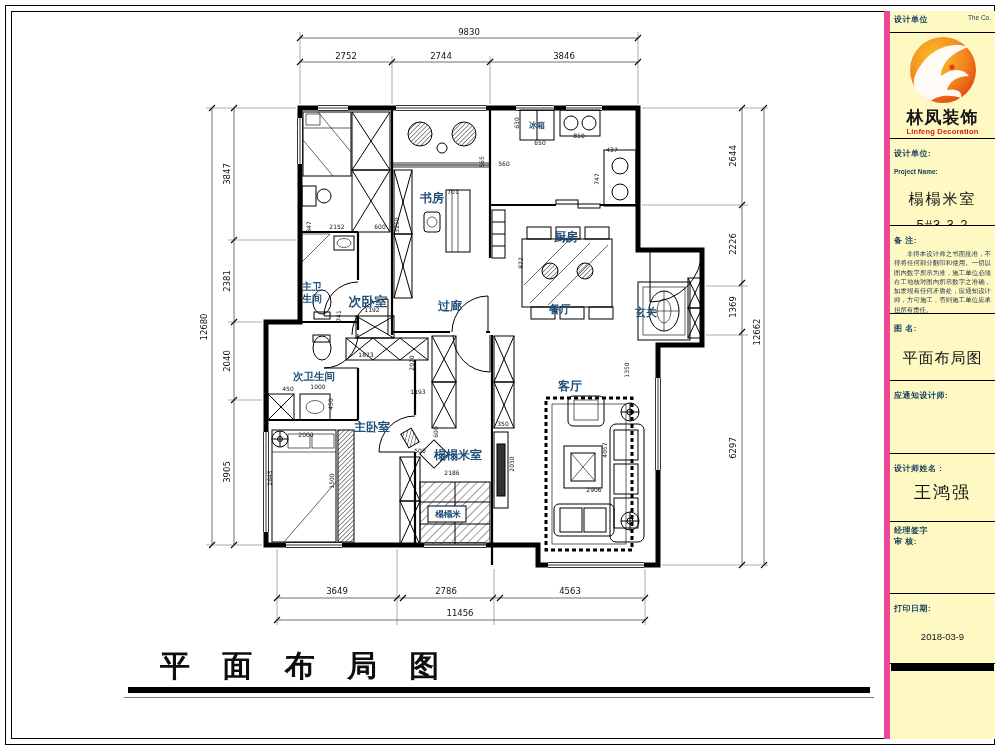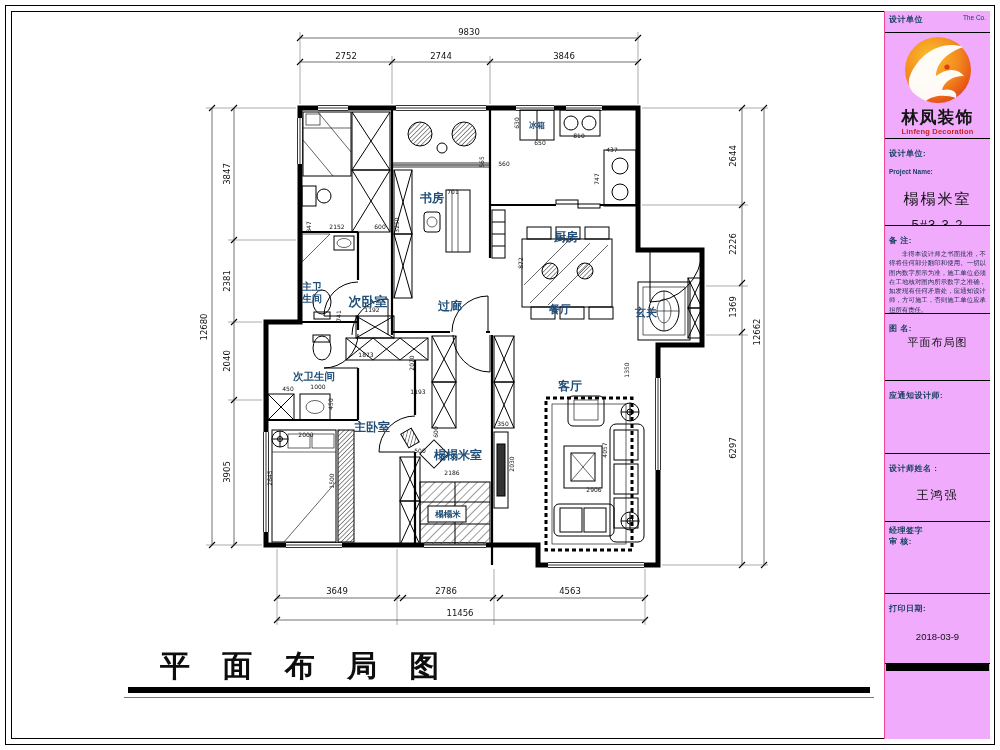--- a/index.html
+++ b/index.html
@@ -14,41 +14,41 @@
   svg .xthin{fill:none;stroke:#222;stroke-width:.7;}
   svg .dimline{fill:none;stroke:#333;stroke-width:.7;}
   svg .tick{stroke:#000;stroke-width:1.1;}
   svg .ext{stroke:#555;stroke-width:.5;}
   svg .winline{stroke:#000;stroke-width:.8;}
   svg .winmask{fill:#fff;stroke:none;}
   svg text{font-family:"DejaVu Sans",sans-serif;}
   svg text.room{fill:#1f4e79;font-weight:600;text-anchor:middle;}
   svg text.dim{fill:#111;text-anchor:middle;}
   
-  .tblock{position:absolute;left:884px;top:11px;width:105px;bottom:11px;border-left:1px solid #ec4899;
-          display:flex;flex-direction:column;background:#f0abfc;}
+  .tblock{position:absolute;left:884px;top:11px;width:105px;bottom:11px;border-left:6px solid #ec4899;
+          display:flex;flex-direction:column;background:#fef9c3;}
   .tb{border-bottom:1px solid #000;padding:3px 4px;box-sizing:border-box;position:relative;overflow:hidden;}
   .tb .lab{font-size:8px;color:#17405e;font-weight:700;letter-spacing:.5px;}
   .tb .lab2{font-size:6.5px;color:#17405e;font-weight:700;}
   .tb .val{display:block;text-align:center;color:#101010;}
   .tb-header{height:22px;display:flex;justify-content:space-between;align-items:flex-start;}
   .tb-header .rt{font-size:6.5px;color:#17405e;}
   .tb-logo{height:106px;text-align:center;padding-top:2px;}
   .tb-logo .cn{font-size:17px;font-weight:800;color:#141414;letter-spacing:1px;line-height:1.05;}
   .tb-logo .en{font-size:7.5px;font-weight:800;color:#cc1f1f;letter-spacing:.2px;}
   .tb-project{height:87px;}
   .tb-project .name{font-size:15px;margin-top:12px;letter-spacing:2px;}
   .tb-project .num{font-size:13px;margin-top:8px;letter-spacing:1px;}
   .tb-remarks{height:88px;}
   .tb-remarks p{margin:2px 0 0 0;font-size:6.4px;line-height:1.45;color:#1b2d44;text-align:justify;text-indent:2em;}
   .tb-name{height:67px;}
-  .tb-name .val{font-size:11px;letter-spacing:1px;}
+  .tb-name .val{font-size:15px;margin-top:14px;letter-spacing:1px;}
   .tb-client{height:73px;}
   .tb-designer{height:68px;}
-  .tb-designer .val{font-size:12px;margin-top:12px;letter-spacing:2px;}
+  .tb-designer .val{font-size:17px;margin-top:6px;letter-spacing:2px;}
   .tb-manager{height:72px;}
   .tb-manager .lab{display:block;}
   .tb-date{height:70px;}
   .tb-date .val{font-size:9.5px;margin-top:16px;}
   .tb-sheet{flex:1;}
   .tb-sheet .val{font-size:9.5px;margin-top:20px;}
   .tb-bar{height:7px;background:#000;margin:0 1px 1px 1px;}
   
   .btitle{position:absolute;left:160px;top:646px;font-size:30px;font-weight:600;color:#0d0d0d;
           letter-spacing:12px;font-family:"Liberation Sans",sans-serif;}

